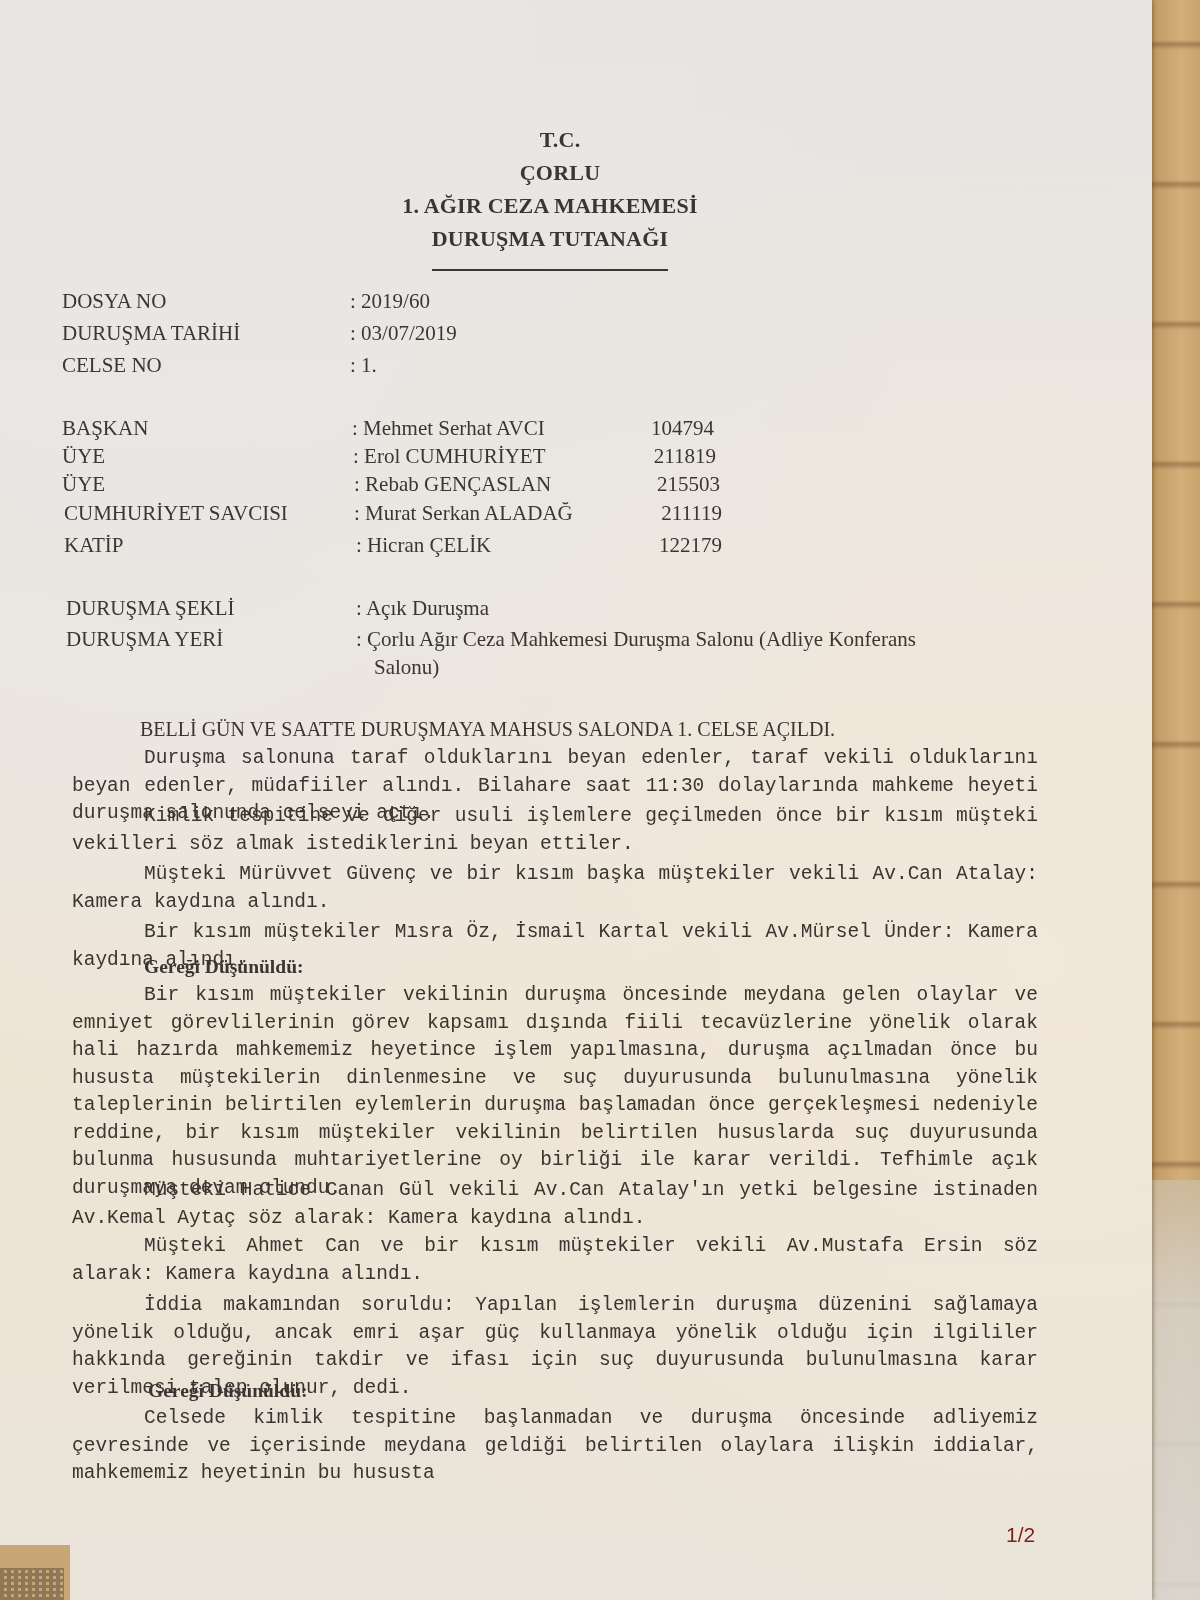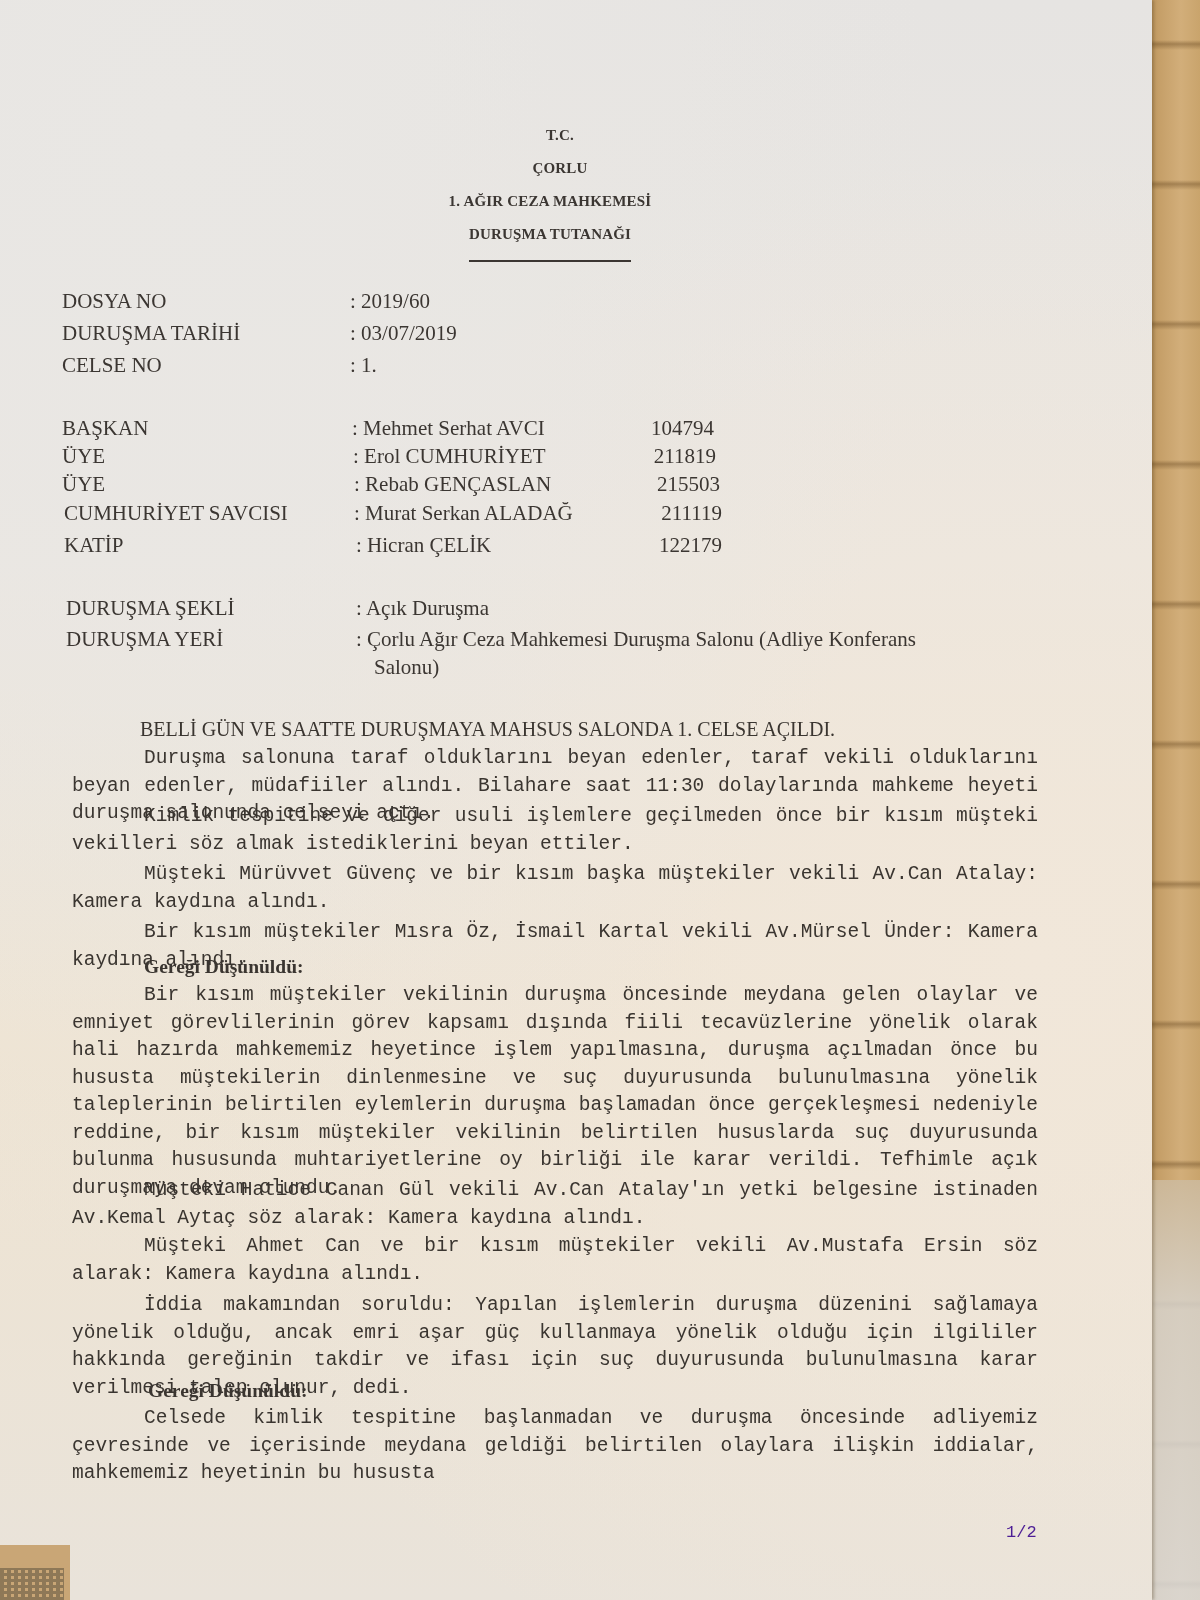--- a/index.html
+++ b/index.html
@@ -33,42 +33,42 @@
   }
   .qr {
     position:absolute; left:0; top:1568px; width:64px; height:32px;
     background:
       repeating-linear-gradient(90deg, #6f6048 0 4px, transparent 4px 7px),
       repeating-linear-gradient(0deg, #6f6048 0 3px, transparent 3px 6px);
     opacity:0.65;
   }
   .center-head {
     position:absolute; left:0; width:1120px; text-align:center;
-    font-weight:bold; font-size:15px; color:#3b3632; letter-spacing:0.2px;
+    font-weight:bold; font-size:22px; color:#3b3632; letter-spacing:0.2px;
   }
   .h-tc { top:127px; }
   .h-corlu { top:160px; }
   .h-court { top:193px; left:0; width:1100px; }
   .h-title { top:226px; width:1100px; }
   .h-title span { border-bottom:2px solid #3b3632; padding-bottom:18px; }
 
   .info-row { position:absolute; font-size:21px; color:#3b3632; }
   .info-label { position:absolute; left:62px; font-weight:normal; white-space:nowrap;text-align:center; }
   .info-val { position:absolute; left:350px; white-space:nowrap; }
   .info-code { position:absolute; white-space:nowrap; text-align:right; width:90px; }
 
   .para {
     position:absolute; left:72px; width:966px; font-size:19.5px; line-height:27.5px;
     color:#3a3530; text-align:justify;
   }
   .indent { text-indent:72px;font-family:Liberation Mono, monospace; }
   .bold { font-weight:bold;font-family:Liberation Serif, serif; }
   .pagenum {
-    position:absolute; left:1006px; top:1523px; font-family:Liberation Mono, monospace;
-    font-size:17px; color:#4c1d95;
+    position:absolute; left:1006px; top:1523px; font-family:Liberation Sans, sans-serif;
+    font-size:21px; color:#7f1d1d;
   }
 </style>
 </head>
 <body>
 
 <div class="wood"></div>
 <div class="wood-lower"></div>
 <div class="paper"></div>
 <div class="paper-bottom-left"></div>
 <div class="qr"></div>

